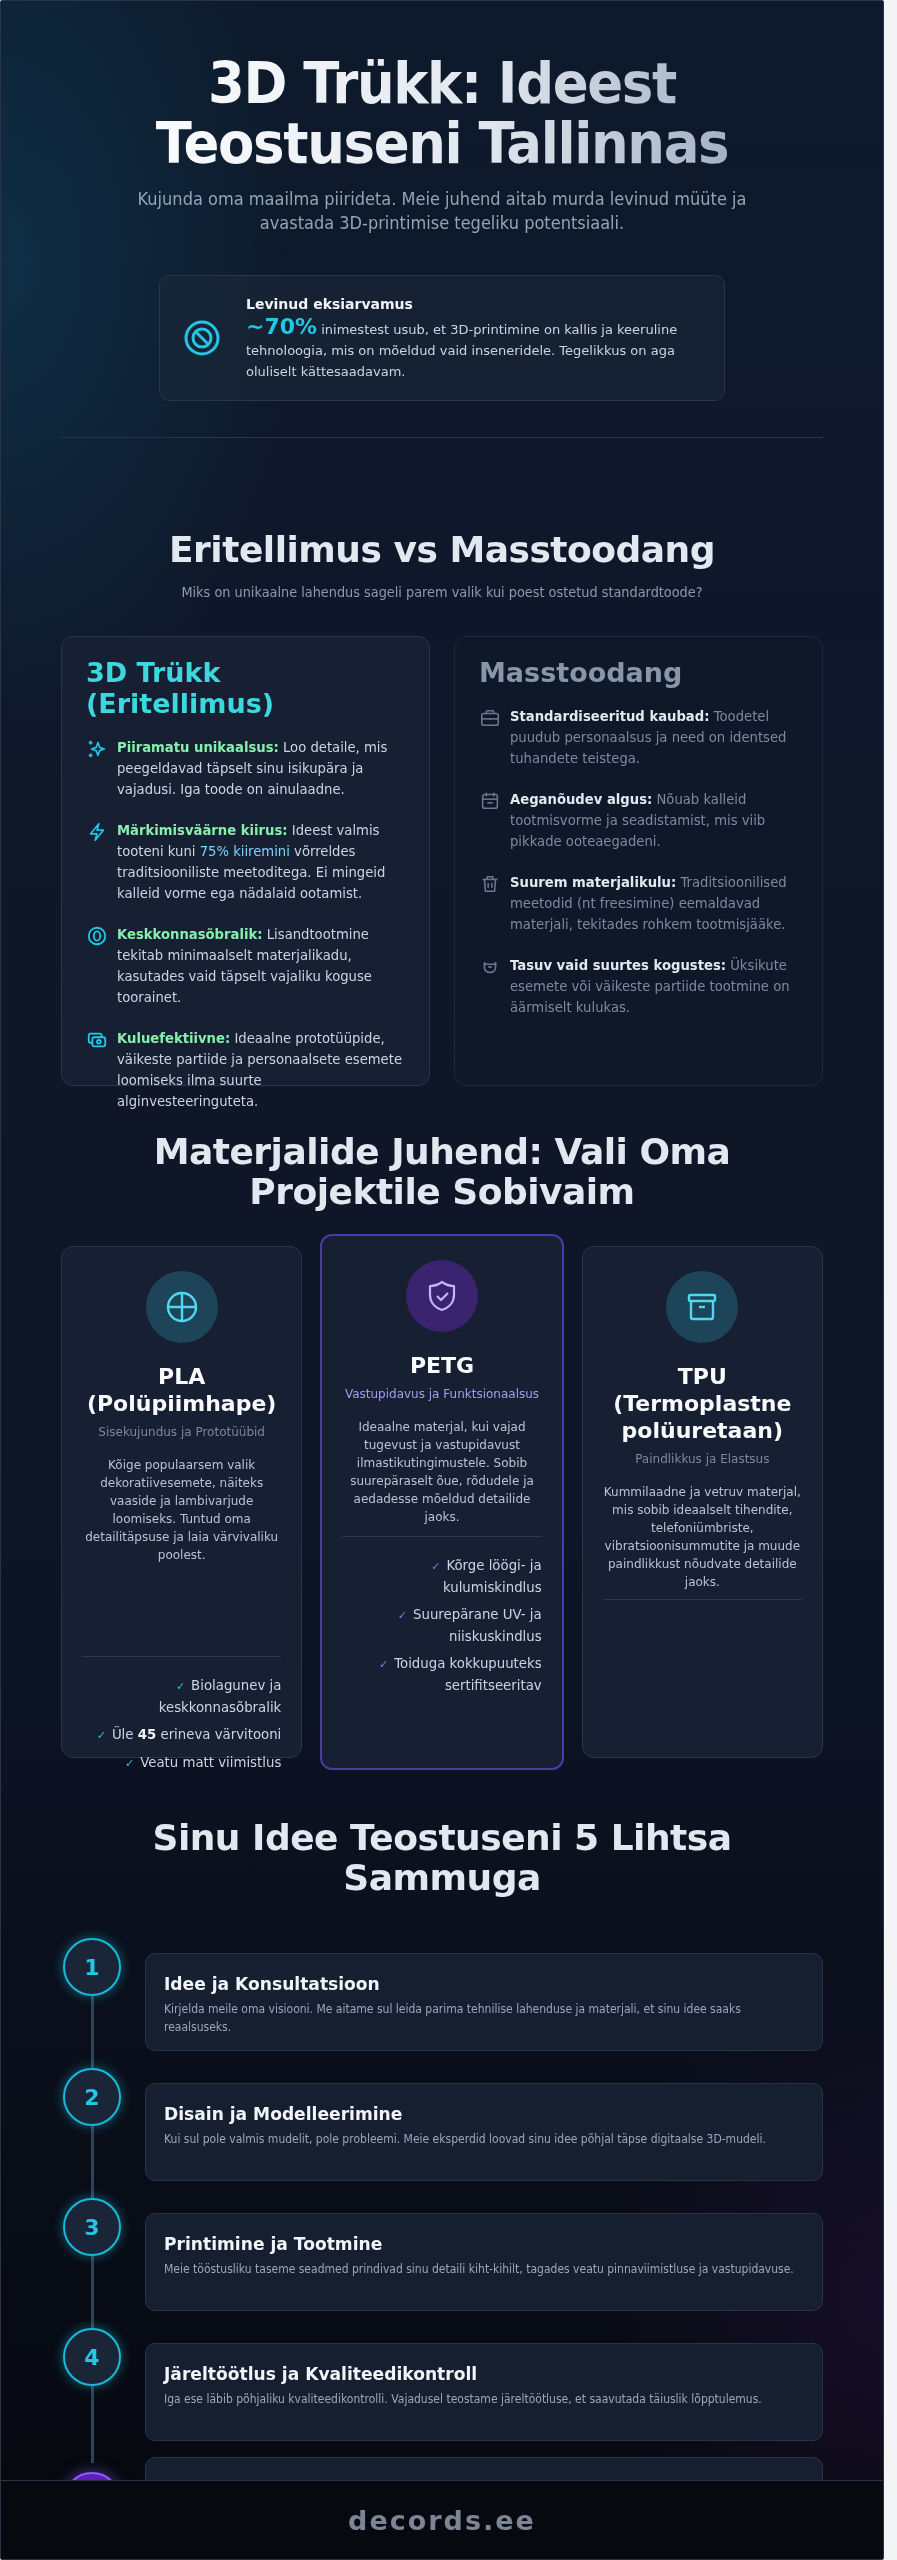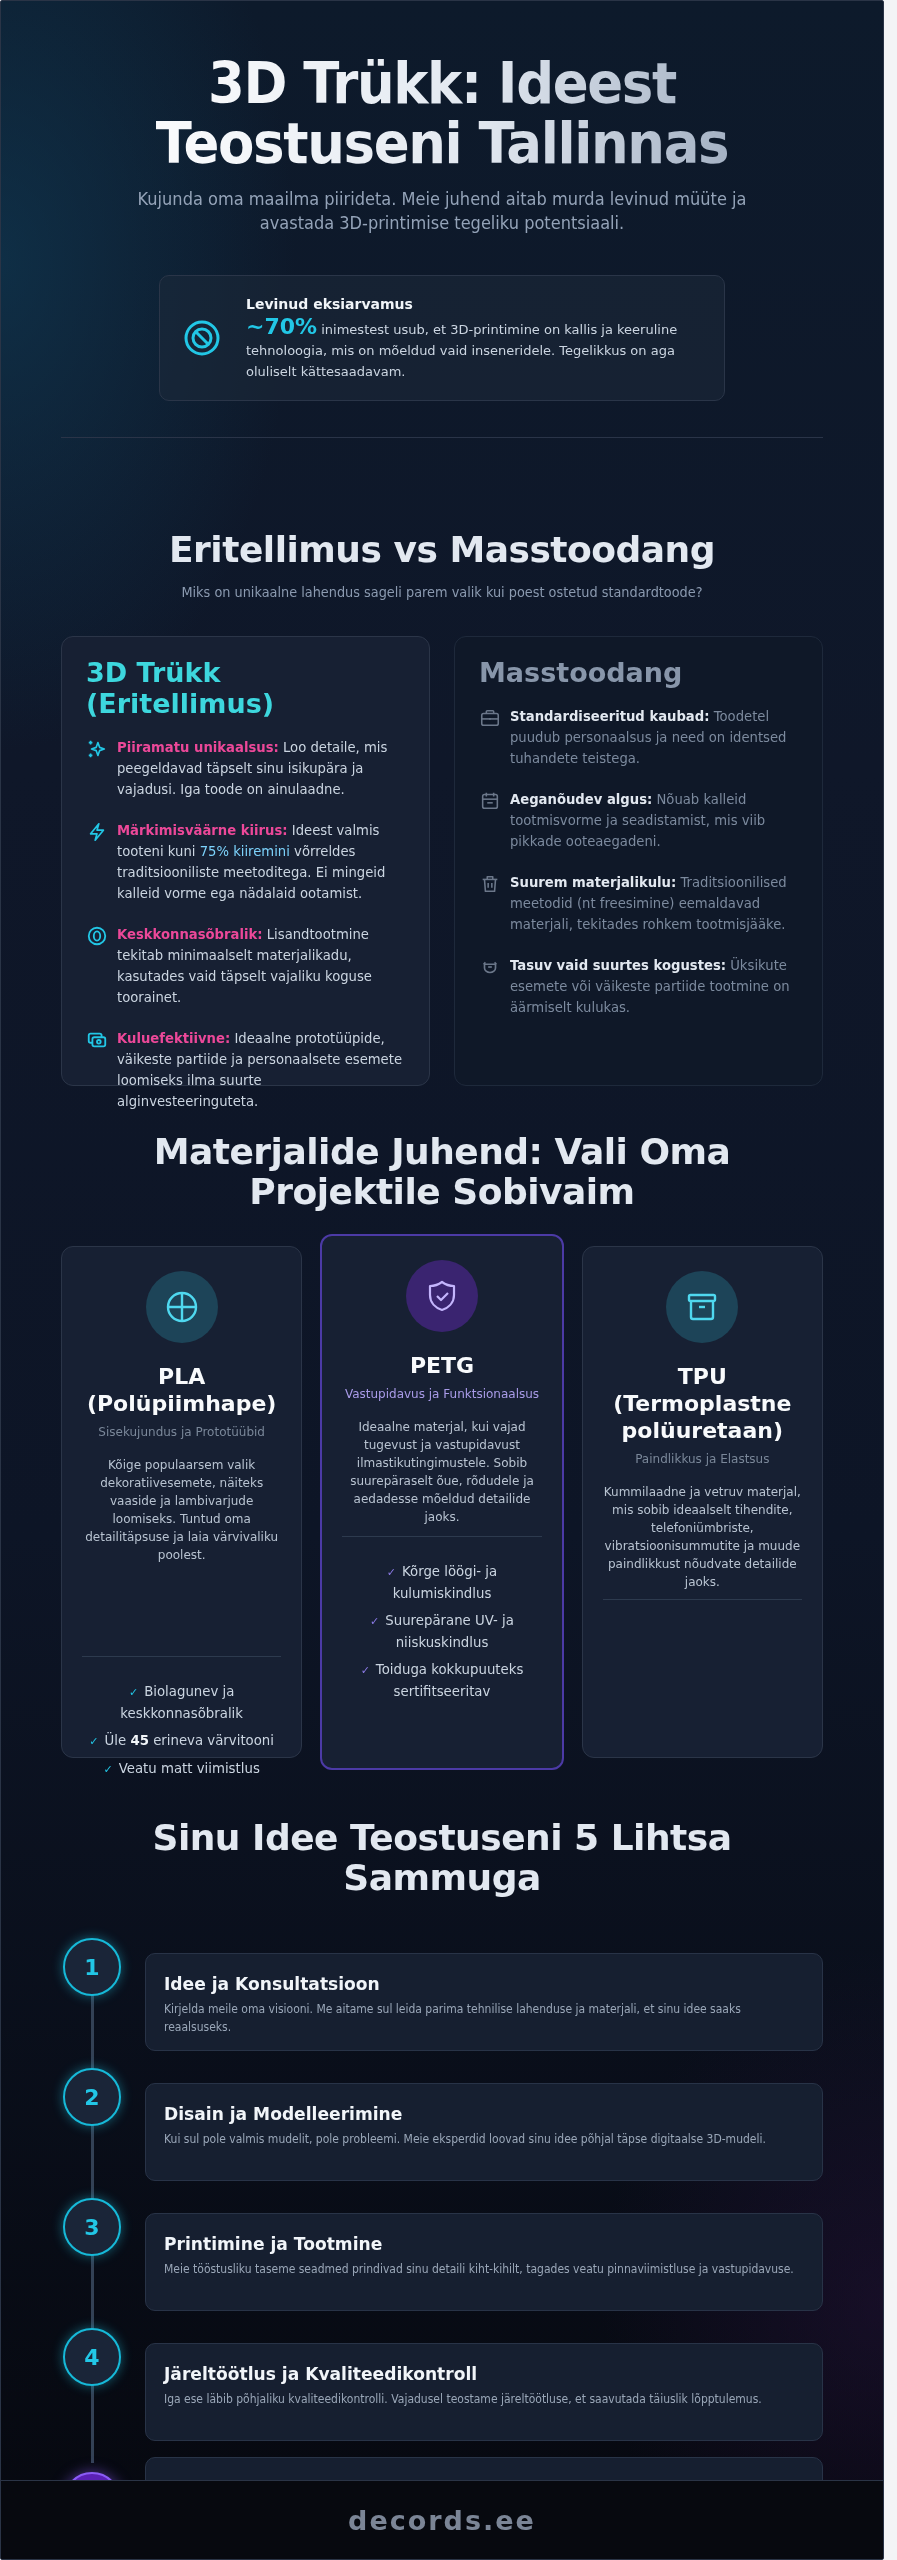--- a/index.html
+++ b/index.html
@@ -90,21 +90,21 @@
   .cmp-card.good { background: #172033; border: 1px solid #2b3548; }
   .cmp-card.bad { background: #0f1828; border: 1px solid #1e293b; }
   .cmp-title { font-weight: bold; font-size: 27px; margin-bottom: 18px; }
   .good .cmp-title { color: #3dd7de; }
   .bad .cmp-title { color: #8896aa; }
   .cmp-item { display: flex; margin-bottom: 20px; }
   .cmp-icon { width: 22px; height: 22px; flex: none; margin-right: 9px; margin-top: 1px; }
   .cmp-text { font-size: 13.2px; line-height: 21px; }
   .good .cmp-text { color: #cbd5e1; }
   .bad .cmp-text { color: #7c8a9e; }
-  .cmp-text b { font-weight: bold; color: #ec4899; }
+  .cmp-text b { font-weight: bold; color: #86efac; }
   .bad .cmp-text b { color: #e2e8f0; }
   .hl { color: #7dd3fc; font-weight: normal; }
 
   
   .mat-grid { display: flex; gap: 18px; margin-top: 22px; align-items: flex-start; }
   .mat-card {
     flex: 1;
     border-radius: 12px;
     background: #172033;
     border: 1px solid #2b3548;
@@ -118,21 +118,21 @@
     margin: 0 auto;
     display: flex; align-items: center; justify-content: center;
   }
   .mat-badge.cyan { background: #1d4458; }
   .mat-badge.purple { background: #3a2470; }
   .mat-name { margin-top: 20px; color: #f8fafc; font-weight: bold; font-size: 22px; line-height: 27px; }
   .mat-tag { margin-top: 6px; font-size: 12px; line-height: 19px; color: #7a8799; }
   .featured .mat-tag { color: #a99be8; }
   .mat-desc { margin-top: 14px; font-size: 12px; line-height: 18px; color: #b8c3d1; }
   .mat-sep { height: 1px; background: #2d3a4e; }
-  .mat-list { text-align: center; margin-top: 24px; }
+  .mat-list { text-align: right; margin-top: 18px; }
   .mat-li { font-size: 13.3px; line-height: 21px; color: #cbd5e1; margin-bottom: 6px; }
   .mat-li .ck { color: #22c7e6; margin-right: 6px; font-size: 11px; }
   .featured .mat-li .ck { color: #8b7ae6; }
   .mat-li b { color: #f1f5f9; }
 
   
   .steps { position: relative; margin-top: 40px; }
   .step-line {
     position: absolute; left: 30px; top: 50px; width: 3px; height: 475px; background: #334155;
   }

